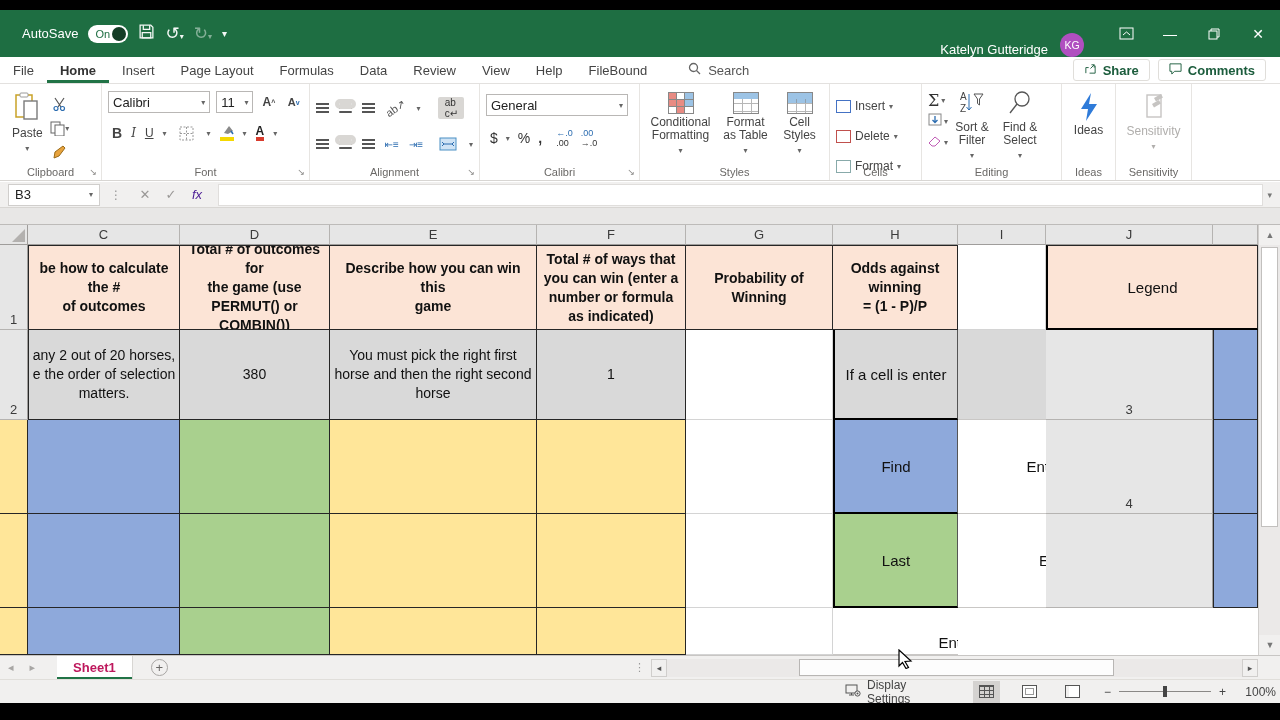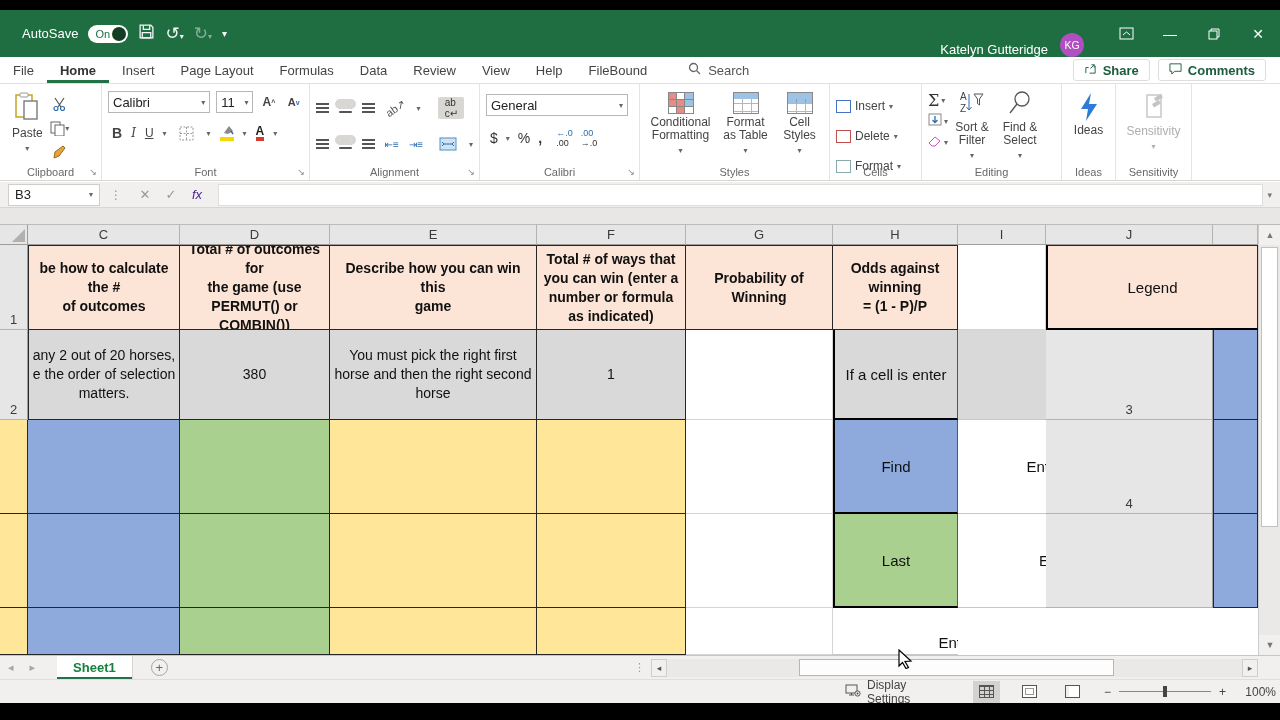--- a/index.html
+++ b/index.html
@@ -108,21 +108,21 @@
   
   #vscroll { left:1258px; top:225px; width:22px; height:430px; background:#ebe9e8; border-left:1px solid #d0cecc; }
   .sb-btn { width:22px; height:20px; background:#f1f0ef; color:#777; font-size:9px; display:flex; align-items:center; justify-content:center; }
   #v-thumb { position:absolute; left:2px; top:22px; width:17px; height:280px; background:#fff; border:1px solid #c2c0be; }
   #v-down { position:absolute; left:0; bottom:0; }
 
   
   #tabbar { left:0; top:655px; width:1280px; height:24px; background:#f1f0ef; border-top:1px solid #c8c6c4;
     display:flex; align-items:center; font-size:13px; }
   .nav-ar { color:#a8a6a4; font-size:11px; padding:0 8px; }
-  #sheet-tab { height:100%; background:#fff; color:#15803d; font-weight:bold; padding:0 16px;
+  #sheet-tab { height:100%; background:#fff; color:#be185d; font-weight:bold; padding:0 16px;
     display:flex; align-items:center; border-right:1px solid #d8d6d3; box-shadow:inset 0 -2px 0 #217346; margin-left:14px; }
   .newsheet { width:17px; height:17px; border:1px solid #a8a6a4; border-radius:50%; color:#6a6866;
     display:flex; align-items:center; justify-content:center; font-size:13px; margin-left:18px; }
   #hscroll-zone { margin-left:auto; display:flex; align-items:center; height:100%; }
   .hdots { color:#999; font-size:11px; margin-right:6px; }
   .h-btn { width:16px; height:18px; background:#f1f0ef; border:1px solid #d0cecc; color:#555; font-size:9px;
     display:flex; align-items:center; justify-content:center; }
   #h-track { width:575px; height:18px; background:#ebe9e8; position:relative; }
   #h-thumb { position:absolute; left:132px; top:0; width:315px; height:17px; background:#fdfdfd; border:1px solid #b8b6b4; }
   #tab-corner { width:22px; height:100%; background:#f1f0ef; }

